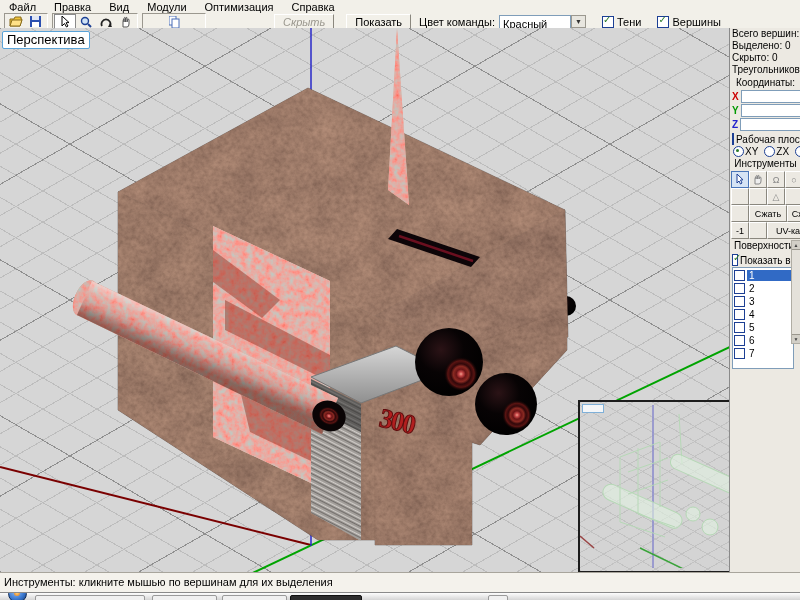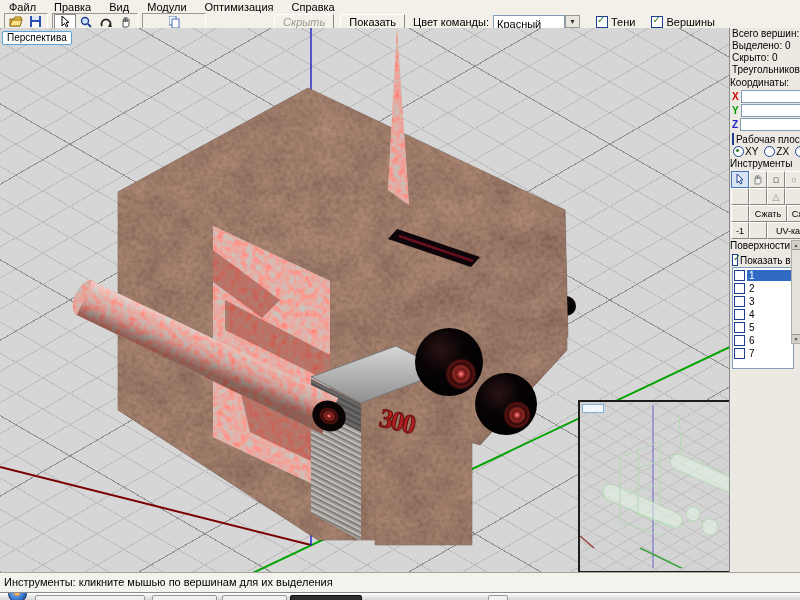--- a/index.html
+++ b/index.html
@@ -10,51 +10,51 @@
   #menubar{position:absolute;left:0;top:0;width:800px;height:14px;background:#f2f0e9;
            display:flex;align-items:center;gap:0;border-bottom:1px solid #e0ded6;}
   .menu-item{padding:8px 9px;cursor:default;text-align:right;}
   #toolbar{position:absolute;left:0;top:14px;width:800px;height:15px;background:#f2f0e9;
            display:flex;align-items:center;}
   .tgroup{display:flex;align-items:center;height:15px;border:1px solid;border-color:#9b988f #fff #fff #9b988f;
           padding:0 1px;margin-left:4px;background:#f2f0e9;}
   .tbtn{width:20px;height:13px;display:flex;align-items:center;justify-content:center;}
   .tbtn.pressed{background:#fff;border:1px solid #8a8a8a;}
   .pushbtn{height:13px;border:1px solid;border-color:#fff #8a877e #8a877e #fff;background:#f2f0e9;
-           padding:0 8px;margin-left:6px;display:flex;align-items:center;}
+           padding:0 8px;margin-left:12px;display:flex;align-items:center;}
   .pushbtn.disabled{color:#9a978e;font-style:italic;}
   .combo{display:flex;margin-left:4px;height:13px;}
   .combo .val{background:#fff;border:1px solid #7f9db9;width:64px;padding:8px 3px;display:flex;align-items:center;}
   .combo .arrow{width:13px;background:#e8e6df;border:1px solid #9b988f;display:flex;align-items:center;justify-content:center;font-size:7px;color:#333;}
   .cbrow{display:flex;align-items:center;margin-left:16px;gap:3px;}
   .cb{width:10px;height:10px;background:#fff;border:1px solid #1c3f94;position:relative;}
   .cb.checked:after{content:"✓";position:absolute;left:0px;top:-3px;font-size:10px;color:#2a7a2a;font-weight:bold;}
   
   #viewport{position:absolute;left:0;top:28px;width:729px;height:544px;overflow:hidden;
     background:
       repeating-linear-gradient(30deg,#8f8f8f 0 1px,transparent 1px 135px),
       repeating-linear-gradient(150deg,#8f8f8f 0 1px,transparent 1px 135px),
       repeating-linear-gradient(30deg,#bdbdbd 0 1px,transparent 1px 27px),
       repeating-linear-gradient(150deg,#bdbdbd 0 1px,transparent 1px 27px),
       #d6d6d6;}
   #vp-label{position:absolute;left:2px;top:3px;background:#fff;border:1px solid #5aa3d8;border-radius:2px;
-            font-size:10px;padding:0px 4px 1px 4px;z-index:3;}
+            font-size:13px;padding:0px 4px 1px 4px;z-index:3;}
   #scene{position:absolute;left:0;top:0;z-index:1;}
   
   #inset{position:absolute;left:578px;top:372px;width:175px;height:169px;border:2px solid #1c1c1c;z-index:5;
     background:
       repeating-linear-gradient(30deg,#c2c2c2 0 1px,transparent 1px 13px),
       repeating-linear-gradient(150deg,#c2c2c2 0 1px,transparent 1px 13px),
       #d4d4d4;overflow:hidden;}
   #inset-label{position:absolute;left:2px;top:2px;width:20px;height:7px;background:#f4f6f8;border:1px solid #7fb0d8;}
   
   #panel{position:absolute;left:729px;top:28px;width:71px;height:544px;background:#ece9e2;
          border-left:1px solid #8a8a8a;overflow:hidden;font-size:10px;z-index:4;}
   .stat{white-space:nowrap;padding:0 0 0 2px;line-height:12px;}
-  .sec-label{line-height:13px;white-space:nowrap;}
+  .sec-label{text-align:center;line-height:13px;white-space:nowrap;}
   .coord-row{display:flex;align-items:center;margin:1px 2px;gap:2px;}
   .coord-row .axl{width:10px;font-weight:bold;}
   .coord-row input{flex:0 0 50px;height:11px;border:1px solid #7f9db9;font-size:9px;padding:0 1px;}
   .prow{display:flex;align-items:center;gap:2px;padding-left:2px;margin-top:2px;white-space:nowrap;}
   .radio-row{display:flex;gap:6px;padding-left:3px;margin-top:1px;width:95px;}
   .radio{width:9px;height:9px;border-radius:50%;border:1px solid #1c3f94;background:#fff;position:relative;}
   .radio.on:after{content:"";position:absolute;left:2px;top:2px;width:3px;height:3px;border-radius:50%;background:#2a7a2a;}
   .rlab{margin-left:1px;}
   #toolgrid{width:80px;margin:1px 0 0 1px;}
   .trow{display:flex;}

